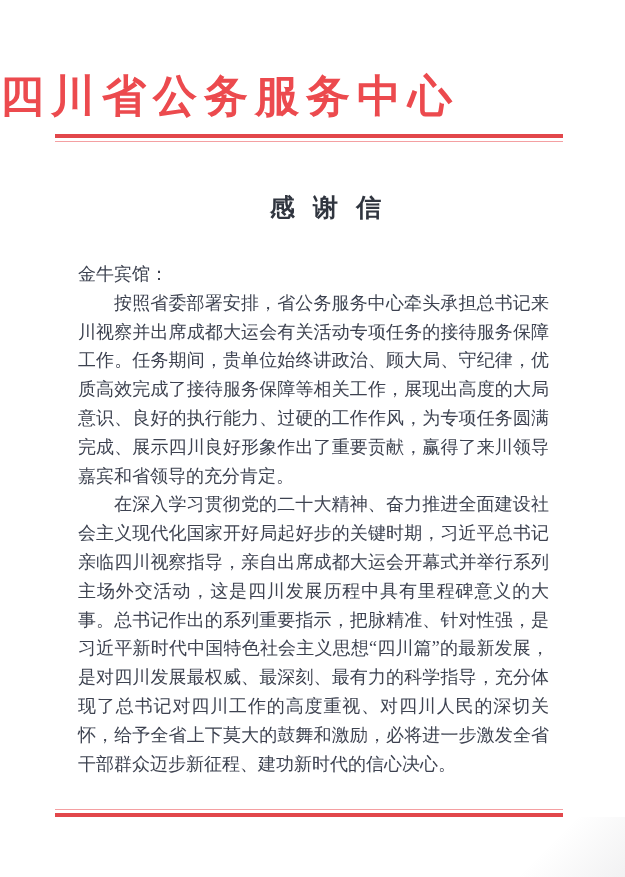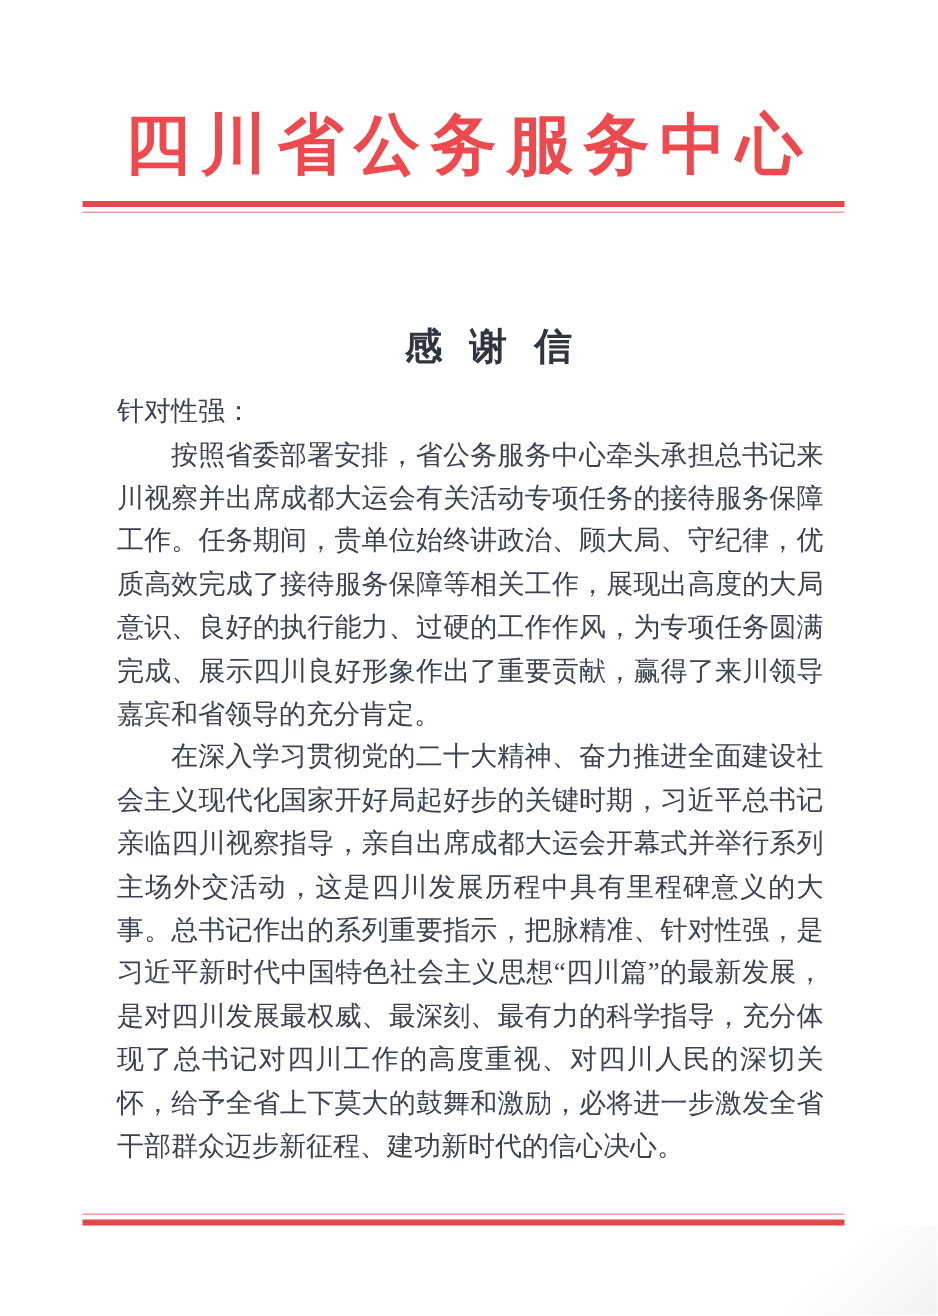--- a/index.html
+++ b/index.html
@@ -31,21 +31,20 @@
     right: 0; bottom: 0;
     width: 120px; height: 60px;
     background: linear-gradient(315deg, rgba(180,180,185,0.18), rgba(255,255,255,0) 60%);
     pointer-events: none;
   }
   .letterhead {
     position: absolute;
     top: 72px;
     left: 0;
     width: 100%;
-    text-align: center;
     color: var(--letterhead-red);
     font-size: 44px;
     font-weight: bold;
     letter-spacing: 7px;
     line-height: 1.15;
     white-space: nowrap;
   }
   .rule {
     position: absolute;
     left: 55px;
@@ -58,21 +57,21 @@
     background: var(--rule-red);
   }
   .rule .line-thin {
     height: 1px;
     background: var(--rule-red-light);
   }
   .rule-top .line-thin { margin-top: 3px; }
   .rule-bottom .line-thick { margin-top: 3px; }
   .letter-title {
     position: absolute;
-    top: 217px;
+    top: 193px;
     left: 0;
     width: 100%;
     text-align: center;
     color: var(--title-ink);
     font-size: 25px;
     font-weight: bold;
     letter-spacing: 6px;
     line-height: 1.2;
     padding-left: 32px;
   }
@@ -101,21 +100,21 @@
   <div class="letterhead">四川省公务服务中心</div>
 
   <div class="rule rule-top">
     <div class="line-thick"></div>
     <div class="line-thin"></div>
   </div>
 
   <div class="letter-title">感 谢 信</div>
 
   <div class="letter-body">
-    <div class="salutation">针对性强：</div>
+    <div class="salutation">金牛宾馆：</div>
     <p class="para">按照省委部署安排，省公务服务中心牵头承担总书记来川视察并出席成都大运会有关活动专项任务的接待服务保障工作。任务期间，贵单位始终讲政治、顾大局、守纪律，优质高效完成了接待服务保障等相关工作，展现出高度的大局意识、良好的执行能力、过硬的工作作风，为专项任务圆满完成、展示四川良好形象作出了重要贡献，赢得了来川领导嘉宾和省领导的充分肯定。</p>
     <p class="para">在深入学习贯彻党的二十大精神、奋力推进全面建设社会主义现代化国家开好局起好步的关键时期，习近平总书记亲临四川视察指导，亲自出席成都大运会开幕式并举行系列主场外交活动，这是四川发展历程中具有里程碑意义的大事。总书记作出的系列重要指示，把脉精准、针对性强，是习近平新时代中国特色社会主义思想“四川篇”的最新发展，是对四川发展最权威、最深刻、最有力的科学指导，充分体现了总书记对四川工作的高度重视、对四川人民的深切关怀，给予全省上下莫大的鼓舞和激励，必将进一步激发全省干部群众迈步新征程、建功新时代的信心决心。</p>
   </div>
 
   <div class="rule rule-bottom">
     <div class="line-thin"></div>
     <div class="line-thick"></div>
   </div>
 
 </div>

